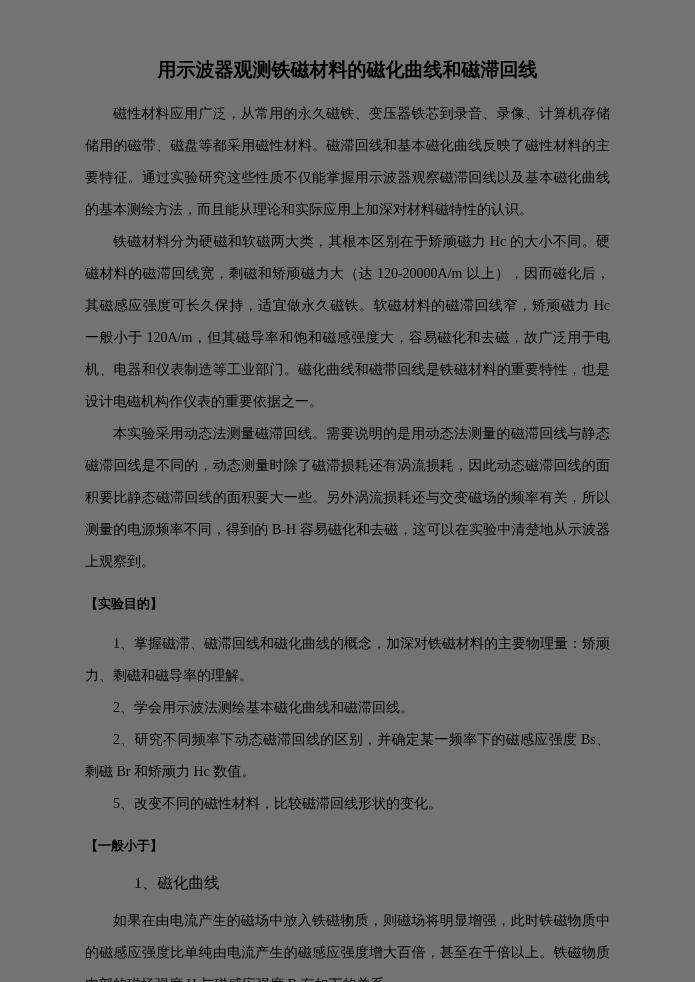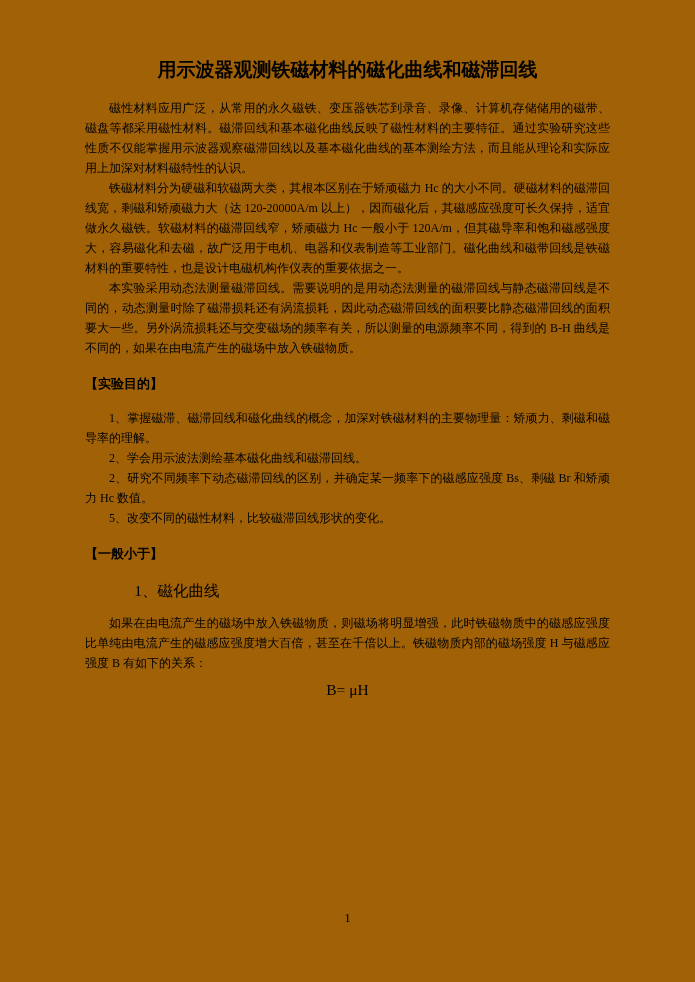--- a/index.html
+++ b/index.html
@@ -5,37 +5,37 @@
   html, body {
     margin: 0;
     padding: 0;
     background: #ffffff;
   }
   .page {
     position: relative;
     width: 695px;
     height: 982px;
     margin: 0 auto;
-    background: #a16207;
+    background: #737373;
     box-sizing: border-box;
     padding: 56px 85px 0 85px;
     font-family: "Liberation Serif", "DejaVu Serif", serif;
     color: #000000;
     overflow: hidden;
   }
   .doc-title {
     font-size: 19px;
     font-weight: bold;
     text-align: center;
     margin: 0 0 14px 0;
     line-height: 28px;
   }
   .para {
-    font-size: 12px;
-    line-height: 20px;
+    font-size: 14px;
+    line-height: 32px;
     text-align: justify;
     text-indent: 2em;
     margin: 0;
   }
   .section-heading {
     font-size: 13px;
     font-weight: bold;
     margin: 12px 0 10px 0;
     line-height: 28px;
   }
@@ -65,21 +65,21 @@
 <body>
 
 <div class="page">
 
   <h1 class="doc-title">用示波器观测铁磁材料的磁化曲线和磁滞回线</h1>
 
   <p class="para">磁性材料应用广泛，从常用的永久磁铁、变压器铁芯到录音、录像、计算机存储储用的磁带、磁盘等都采用磁性材料。磁滞回线和基本磁化曲线反映了磁性材料的主要特征。通过实验研究这些性质不仅能掌握用示波器观察磁滞回线以及基本磁化曲线的基本测绘方法，而且能从理论和实际应用上加深对材料磁特性的认识。</p>
 
   <p class="para">铁磁材料分为硬磁和软磁两大类，其根本区别在于矫顽磁力 Hc 的大小不同。硬磁材料的磁滞回线宽，剩磁和矫顽磁力大（达 120-20000A/m 以上），因而磁化后，其磁感应强度可长久保持，适宜做永久磁铁。软磁材料的磁滞回线窄，矫顽磁力 Hc 一般小于 120A/m，但其磁导率和饱和磁感强度大，容易磁化和去磁，故广泛用于电机、电器和仪表制造等工业部门。磁化曲线和磁带回线是铁磁材料的重要特性，也是设计电磁机构作仪表的重要依据之一。</p>
 
-  <p class="para">本实验采用动态法测量磁滞回线。需要说明的是用动态法测量的磁滞回线与静态磁滞回线是不同的，动态测量时除了磁滞损耗还有涡流损耗，因此动态磁滞回线的面积要比静态磁滞回线的面积要大一些。另外涡流损耗还与交变磁场的频率有关，所以测量的电源频率不同，得到的 B-H 曲线是不同的，如果在由电流产生的磁场中放入铁磁物质。</p>
+  <p class="para">本实验采用动态法测量磁滞回线。需要说明的是用动态法测量的磁滞回线与静态磁滞回线是不同的，动态测量时除了磁滞损耗还有涡流损耗，因此动态磁滞回线的面积要比静态磁滞回线的面积要大一些。另外涡流损耗还与交变磁场的频率有关，所以测量的电源频率不同，得到的 B-H 容易磁化和去磁，这可以在实验中清楚地从示波器上观察到。</p>
 
   <h2 class="section-heading">【实验目的】</h2>
 
   <p class="para">1、掌握磁滞、磁滞回线和磁化曲线的概念，加深对铁磁材料的主要物理量：矫顽力、剩磁和磁导率的理解。</p>
 
   <p class="para">2、学会用示波法测绘基本磁化曲线和磁滞回线。</p>
 
 
   <p class="para">2、研究不同频率下动态磁滞回线的区别，并确定某一频率下的磁感应强度 Bs、剩磁 Br 和矫顽力 Hc 数值。</p>
 

